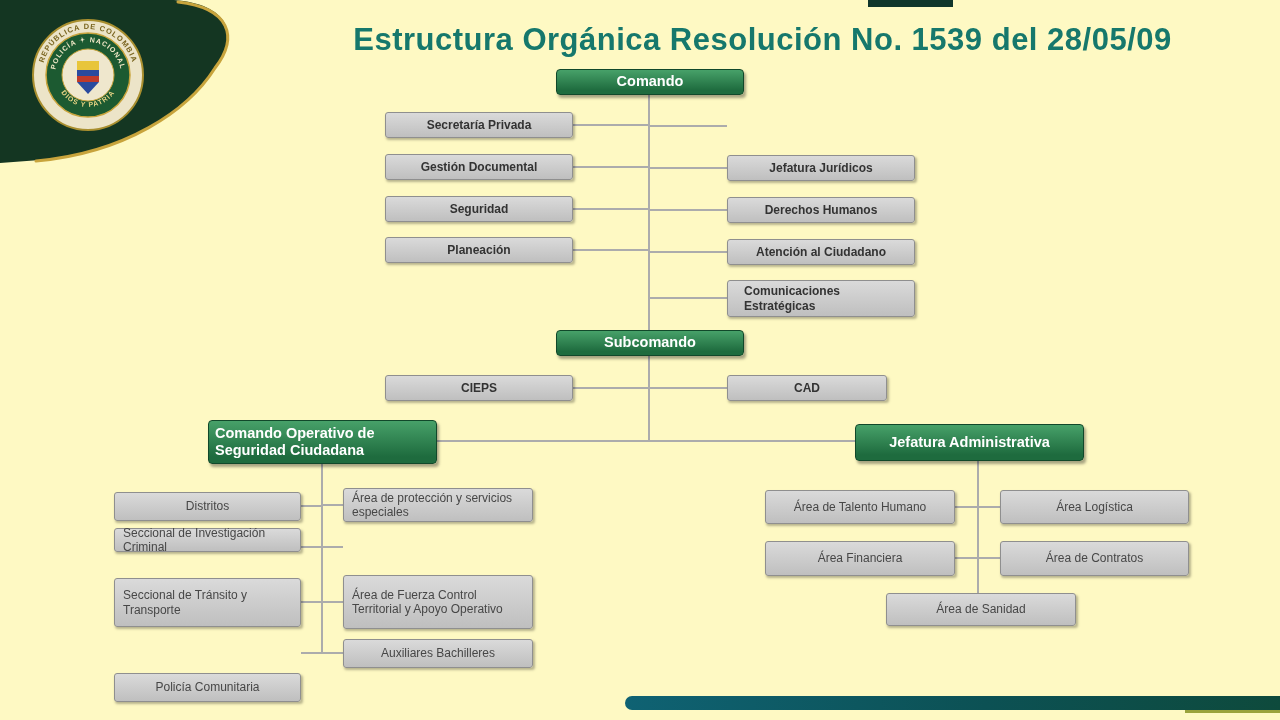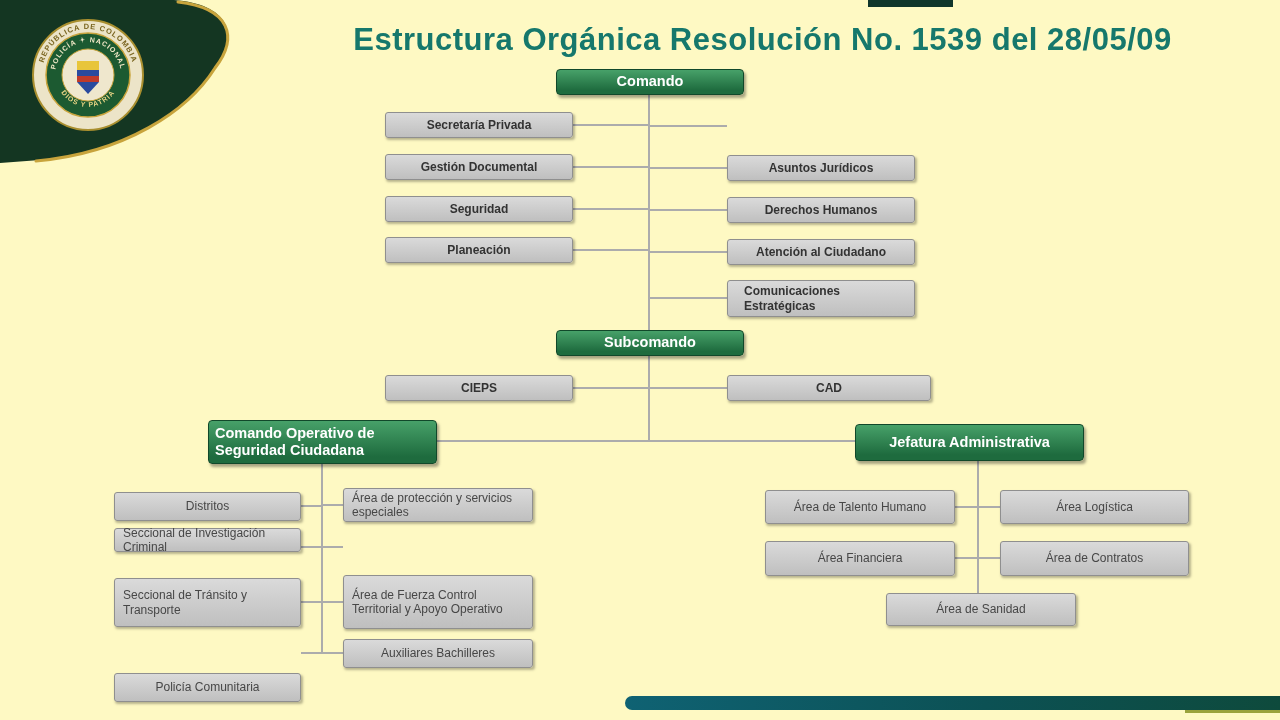--- a/index.html
+++ b/index.html
@@ -69,27 +69,27 @@
   <div class="box green" style="left:556px;top:69px;width:188px;height:26px">Comando</div>
   <div class="box green" style="left:556px;top:330px;width:188px;height:26px">Subcomando</div>
   <div class="box green" style="left:208px;top:420px;width:229px;height:44px">Comando Operativo de Seguridad Ciudadana</div>
   <div class="box green" style="left:855px;top:424px;width:229px;height:37px">Jefatura Administrativa</div>
 
   <div class="box gray bold" style="left:385px;top:112px;width:188px;height:26px">Secretaría Privada</div>
   <div class="box gray bold" style="left:385px;top:154px;width:188px;height:26px">Gestión Documental</div>
   <div class="box gray bold" style="left:385px;top:196px;width:188px;height:26px">Seguridad</div>
   <div class="box gray bold" style="left:385px;top:237px;width:188px;height:26px">Planeación</div>
 
-  <div class="box gray bold" style="left:727px;top:155px;width:188px;height:26px">Asuntos Jurídicos</div>
+  <div class="box gray bold" style="left:727px;top:155px;width:188px;height:26px">Jefatura Jurídicos</div>
   <div class="box gray bold" style="left:727px;top:197px;width:188px;height:26px">Derechos Humanos</div>
   <div class="box gray bold" style="left:727px;top:239px;width:188px;height:26px">Atención al Ciudadano</div>
   <div class="box gray bold wrap2" style="left:727px;top:280px;width:188px;height:37px">Comunicaciones Estratégicas</div>
 
   <div class="box gray bold" style="left:385px;top:375px;width:188px;height:26px">CIEPS</div>
-  <div class="box gray bold" style="left:727px;top:375px;width:204px;height:26px">CAD</div>
+  <div class="box gray bold" style="left:727px;top:375px;width:160px;height:26px">CAD</div>
 
   <div class="box gray" style="left:114px;top:492px;width:187px;height:29px">Distritos</div>
   <div class="box gray" style="left:114px;top:528px;width:187px;height:24px">Seccional de Investigación Criminal</div>
   <div class="box gray" style="left:114px;top:578px;width:187px;height:49px">Seccional de Tránsito y Transporte</div>
   <div class="box gray" style="left:114px;top:673px;width:187px;height:29px">Policía Comunitaria</div>
 
   <div class="box gray" style="left:343px;top:488px;width:190px;height:34px">Área de protección y servicios especiales</div>
   <div class="box gray" style="left:343px;top:575px;width:190px;height:54px">Área de Fuerza Control Territorial y Apoyo Operativo</div>
   <div class="box gray" style="left:343px;top:639px;width:190px;height:29px">Auxiliares Bachilleres</div>
 

